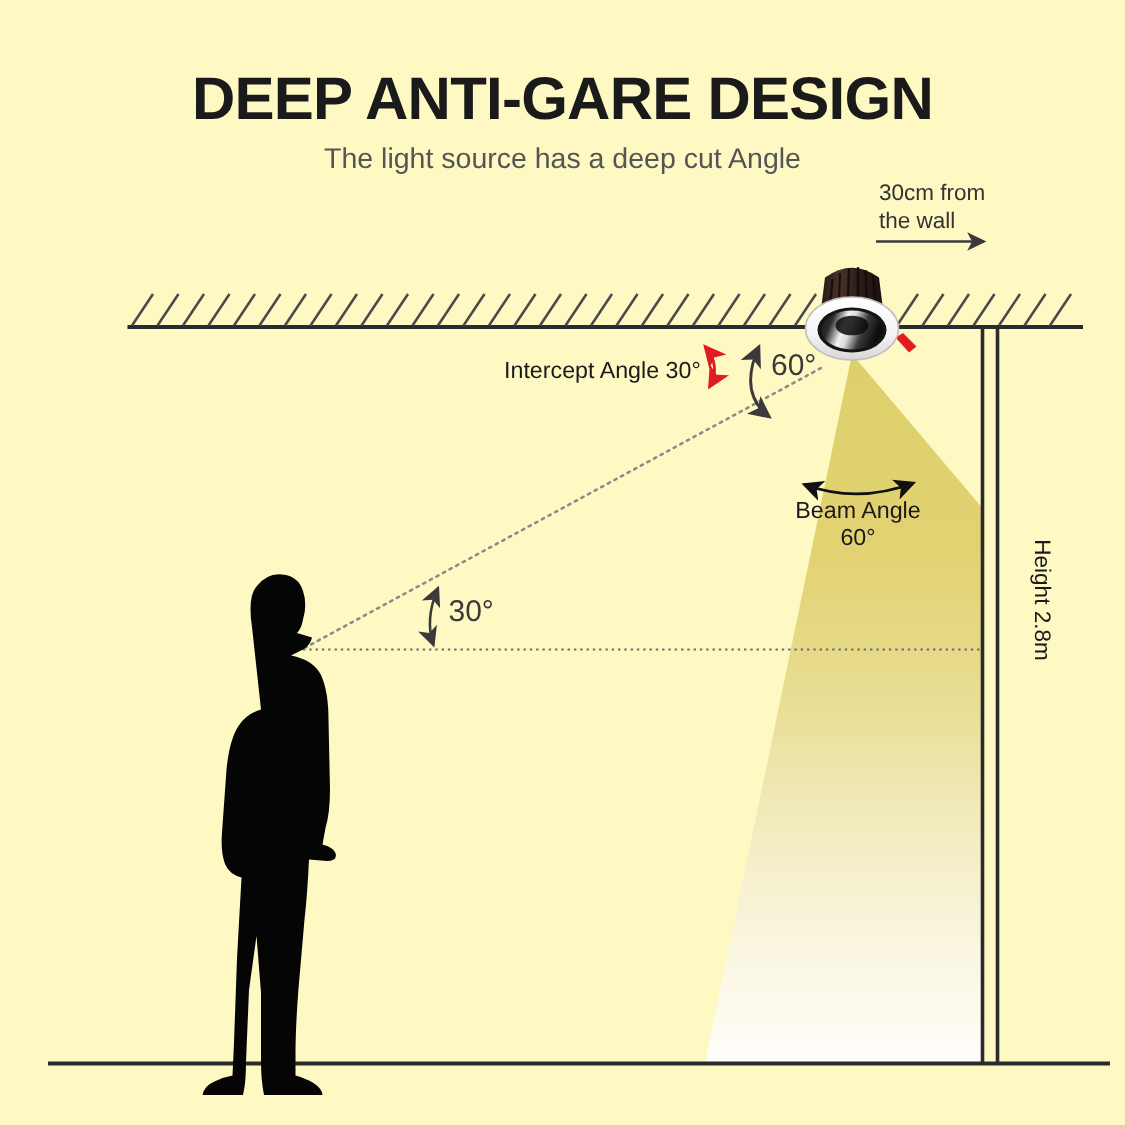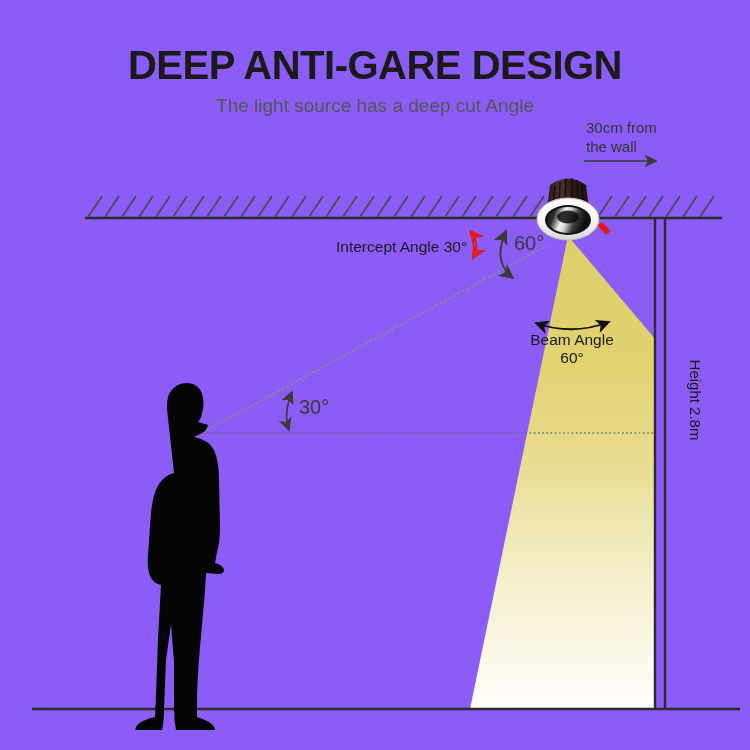--- a/index.html
+++ b/index.html
@@ -1,17 +1,17 @@
 <!DOCTYPE html>
 <html><head>
 <meta charset="utf-8">
 <style>
   html,body{margin:0;padding:0;background:#ffffff;}
   body{width:750px;height:750px;overflow:hidden;font-family:"Liberation Sans",sans-serif;}
-  #stage{position:relative;width:750px;height:750px;background:#8b5cf6;}
+  #stage{position:relative;width:750px;height:750px;background:#fef9c3;}
   #stage svg{position:absolute;top:0;left:0;}
   .ttl{font-weight:bold;font-size:40px;fill:#1a1a1a;letter-spacing:-0.5px;}
   .sub{font-size:19px;fill:#555555;}
   .lbl{font-size:15.5px;fill:#1a1a1a;}
   .lbl-sm{font-size:15px;fill:#333333;}
   .deg{font-size:20px;fill:#3a3a3a;}
   .vert{font-size:15px;fill:#1a1a1a;}
 </style>
 </head>
 <body>

